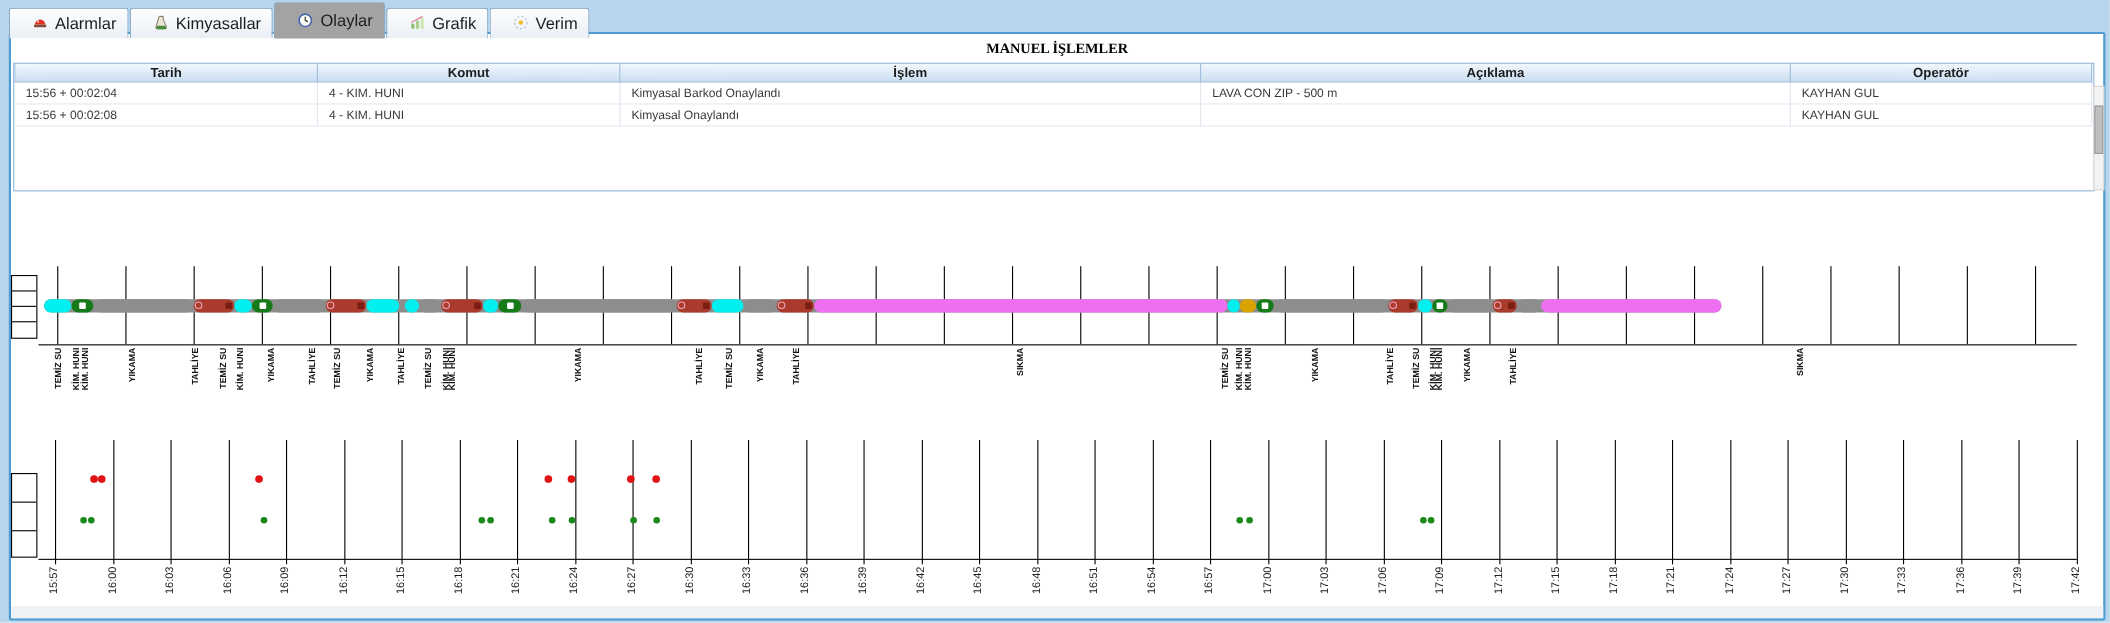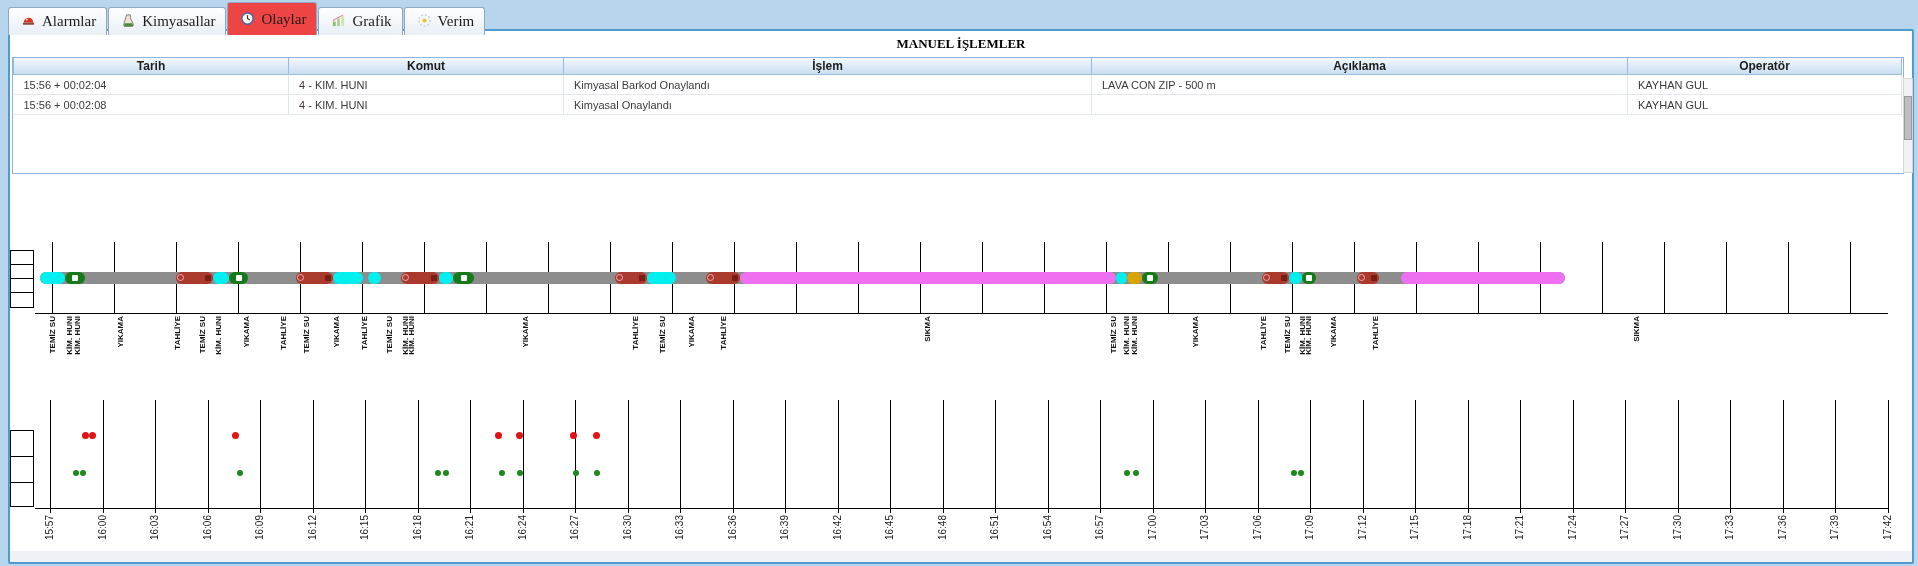--- a/index.html
+++ b/index.html
@@ -5,29 +5,29 @@
   html,body{margin:0;padding:0;}
   body{
     width:1918px;height:566px;overflow:hidden;position:relative;
     background:#b7d6ee;
     font-family:"Liberation Sans",sans-serif;
   }
   
   .tab-bar{position:absolute;left:8px;top:2px;display:flex;align-items:flex-end;z-index:6;}
   .tab{
     display:flex;align-items:center;gap:5px;
-    padding:3px 10px 4px 12px;height:20px;
+    padding:3px 10px 4px 20px;height:20px;
     background:linear-gradient(#fdfefe,#e9eff6);
     border:1px solid #8fa9c2;border-bottom:none;
     border-radius:3px 3px 0 0;margin-right:1px;
-    font-family:Liberation Serif, serif;font-size:15px;color:#1c1c1c;
+    font-family:Liberation Sans, sans-serif;font-size:15px;color:#1c1c1c;
     cursor:default;
   }
   .tab.active{
-    background:#ef4444;height:24px;padding-top:4px;
+    background:#a3a3a3;height:24px;padding-top:4px;
     position:relative;z-index:7;box-shadow:0 2px 0 #ffffff;
   }
   .tab .ticon{width:16px;height:16px;display:inline-flex;}
   
   .panel{
     position:absolute;left:8px;top:29px;width:1902px;height:531px;
     background:#ffffff;border:2px solid #4f9bd0;border-radius:2px;z-index:1;
   }
   .panel-title{
     position:absolute;top:5px;left:0;width:100%;text-align:center;

